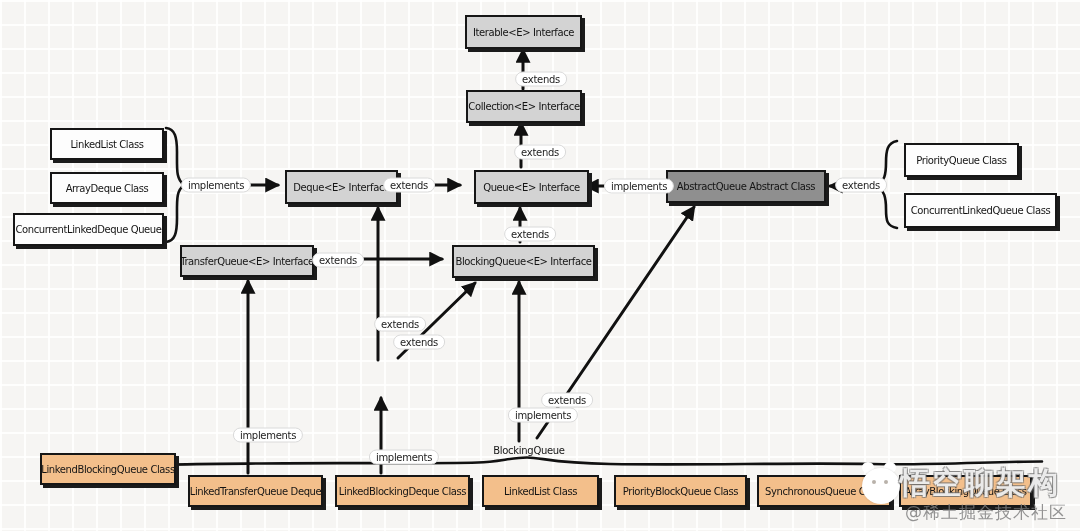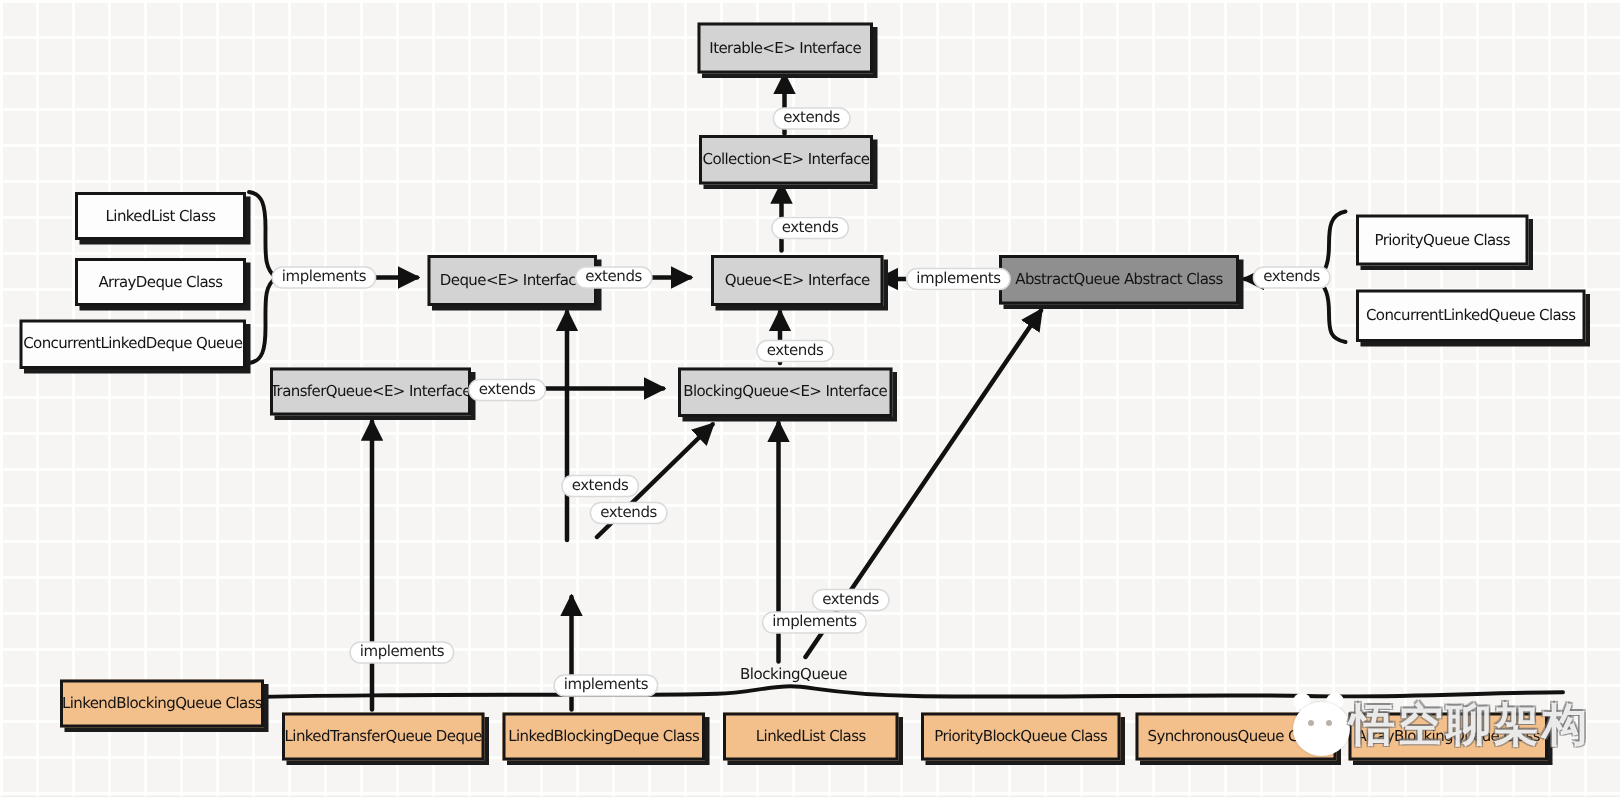--- a/index.html
+++ b/index.html
@@ -128,14 +128,15 @@
   <div class="plain-label" style="left:529px;top:450px">BlockingQueue</div>
 
   <div class="wm-avatar">
     <span class="ear l"></span>
     <span class="ear r"></span>
     <span class="head"></span>
     <span class="eye l"></span>
     <span class="eye r"></span>
   </div>
   <div class="wm-title">悟空聊架构</div>
+  <div class="wm-handle">@稀土掘金技术社区</div>
 
 </div>
 
 </body></html>

